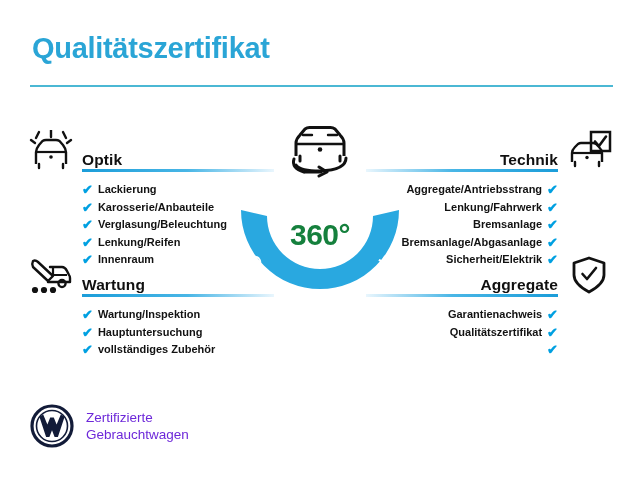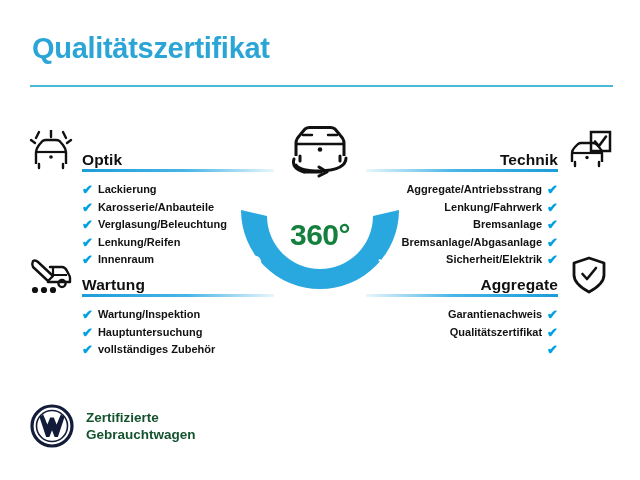--- a/index.html
+++ b/index.html
@@ -67,21 +67,21 @@
     position:absolute;left:0;right:0;top:68px;text-align:center;
     font-size:30px;font-weight:bold;color:#15803d;letter-spacing:-0.5px;
   }
   .rot-icon{position:absolute;left:278px;top:118px;width:84px;height:60px;}
   .rot-icon svg{width:100%;height:100%;display:block;}
 
   
   .footer{position:absolute;left:30px;top:404px;display:flex;align-items:center;gap:12px;}
   .vw-mark{width:44px;height:44px;}
   .vw-mark svg{width:100%;height:100%;display:block;}
-  .vw-text{font-size:13.5px;font-weight:bold;color:#14532d;line-height:1.28;}
+  .vw-text{font-size:13.5px;font-weight:normal;color:#6d28d9;line-height:1.28;}
   .vw-text div{white-space:nowrap;}
 </style>
 </head>
 <body>
 
 <div id="cert">
 
   <div class="page-title">Qualitätszertifikat</div>
   <div class="header-rule"></div>
 

